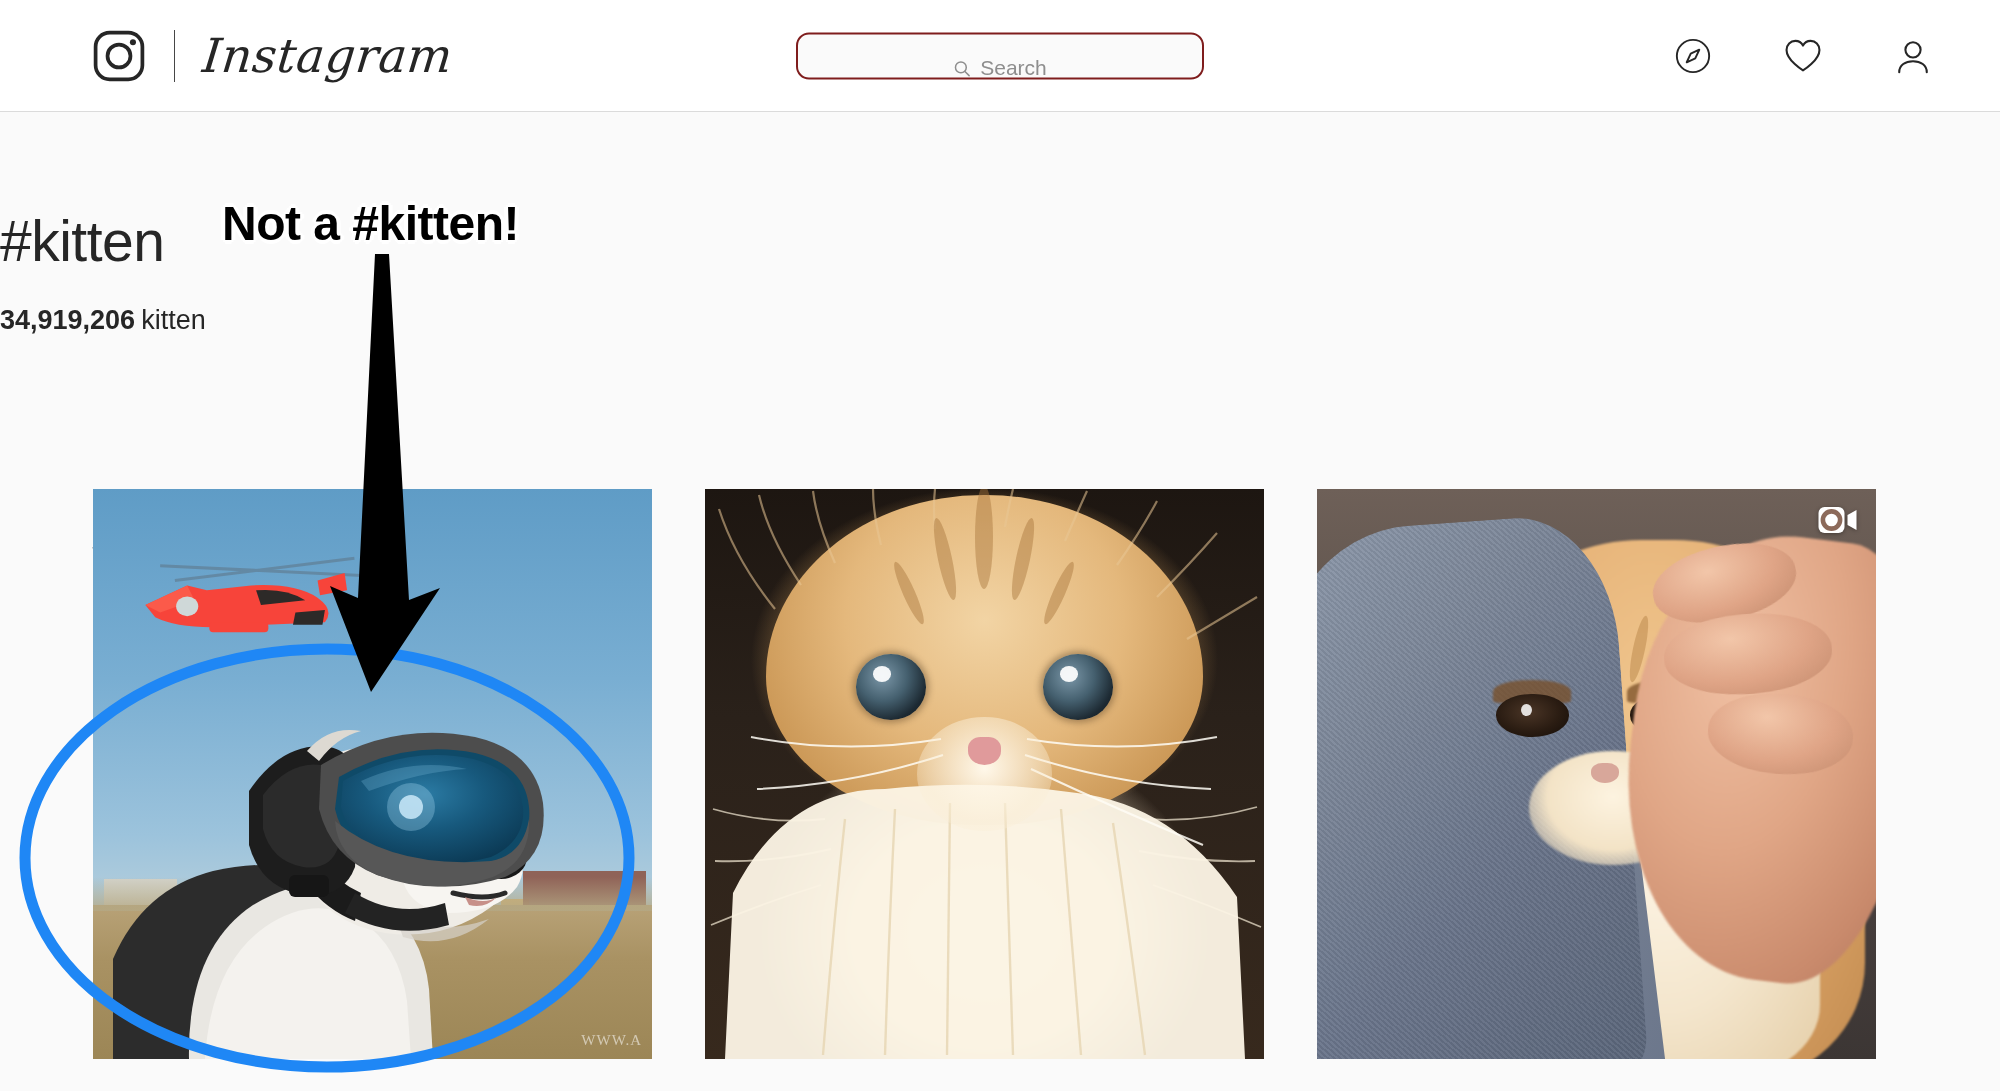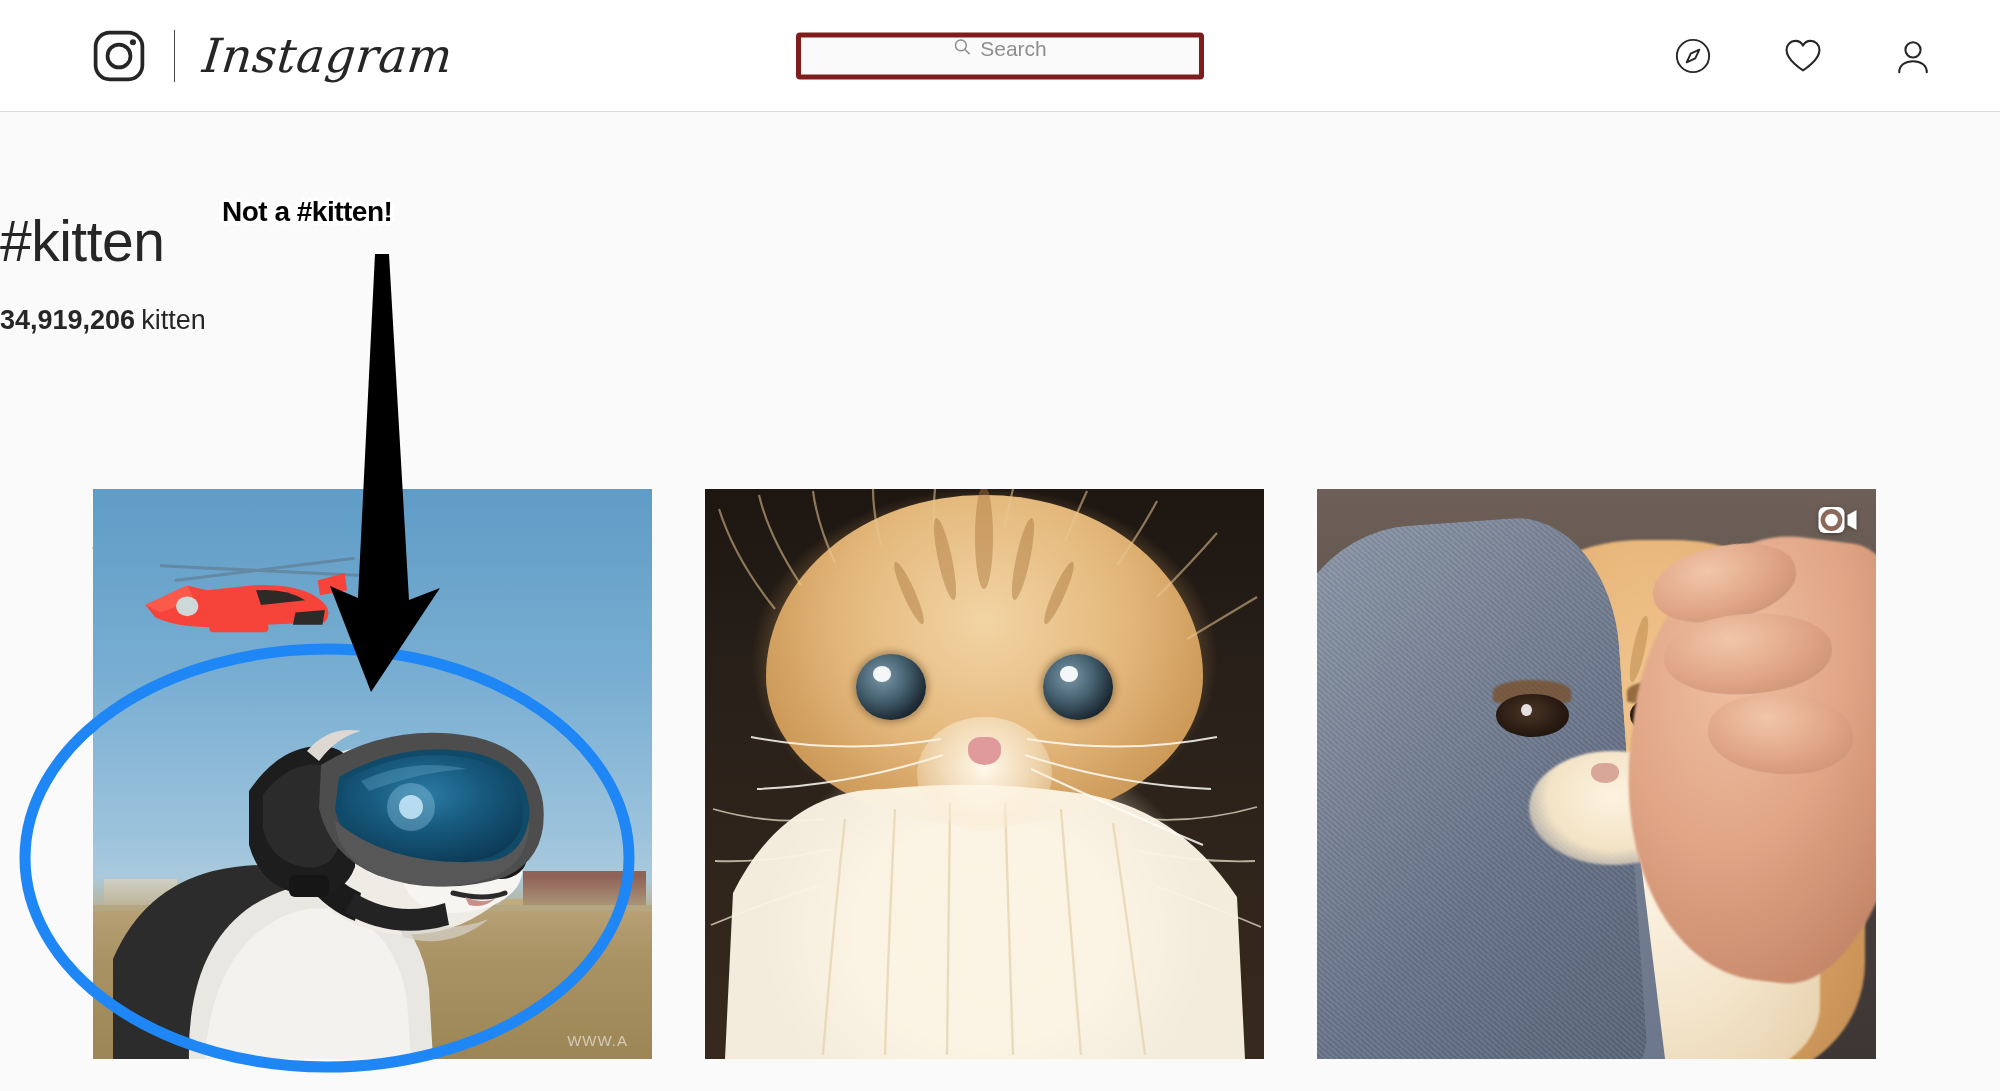--- a/index.html
+++ b/index.html
@@ -72,24 +72,24 @@
     left: 50%;
     top: 50%;
     transform: translate(-50%, -50%);
     width: 408px;
     height: 47px;
   }
   .search-box {
     width: 100%;
     height: 100%;
     background: #fafafa;
-    border: 5px solid #7f1d1d;
-    border-radius: 4px;
+    border: 2px solid #7f1d1d;
+    border-radius: 13px;
     display: flex;
-    align-items: flex-start;
+    align-items: flex-end;
     justify-content: center;
     gap: 9px;
     cursor: text;
   }
   .search-ico { width: 18px; height: 18px; flex: none; display: block; }
   .search-ph {
     font-size: 21px;
     color: #8e8e8e;
     font-weight: 400;
     line-height: 1;
@@ -199,24 +199,24 @@
   .bldg-c {
     position: absolute; right: 22%; bottom: 24%; width: 5%; height: 4%;
     background: #d9ad5a; opacity: .8;
   }
   .pole {
     position: absolute; left: 32%; bottom: 28%; width: 3px; height: 9%;
     background: #6f7a6a; opacity: .7;
   }
   .heli { position: absolute; left: 8%; top: 8%; width: 44%; height: 22%; }
   .wm {
-    position: absolute; right: 24px; bottom: 10px;
+    position: absolute; right: 10px; bottom: 10px;
     font-size: 15px; letter-spacing: 1px;
     color: rgba(255,255,255,.55);
-    font-family: Liberation Sans, sans-serif;
+    font-family: Liberation Serif, serif;
     user-select: none;
   }
 
   
   .p2-bg {
     position: absolute; inset: 0;
     background:
       radial-gradient(ellipse 58% 42% at 50% 30%, #e8b97a 0%, #d9a55f 40%, rgba(150,105,56,0) 72%),
       radial-gradient(ellipse 52% 44% at 50% 78%, #fbf3e2 0%, #f0e2c6 45%, rgba(200,175,130,0) 78%),
       linear-gradient(#1d1611 0%, #2a211a 40%, #37291d 100%);
@@ -348,21 +348,21 @@
     position: absolute;
     inset: 0;
     z-index: 60;
     pointer-events: none;
   }
   .annot-text {
     position: absolute;
     left: 222px;
     top: 196px;
     font-family: "Liberation Sans", "DejaVu Sans", sans-serif;
-    font-size: 28px;
+    font-size: 48px;
     font-weight: 700;
     color: #000000;
     letter-spacing: -.5px;
     white-space: nowrap;
     text-shadow:
        3px 0 0 #fff, -3px 0 0 #fff, 0 3px 0 #fff, 0 -3px 0 #fff,
        2px 2px 0 #fff, -2px 2px 0 #fff, 2px -2px 0 #fff, -2px -2px 0 #fff,
        4px 0 0 #fff, -4px 0 0 #fff, 0 4px 0 #fff, 0 -4px 0 #fff;
   }
   .annot-svg {

